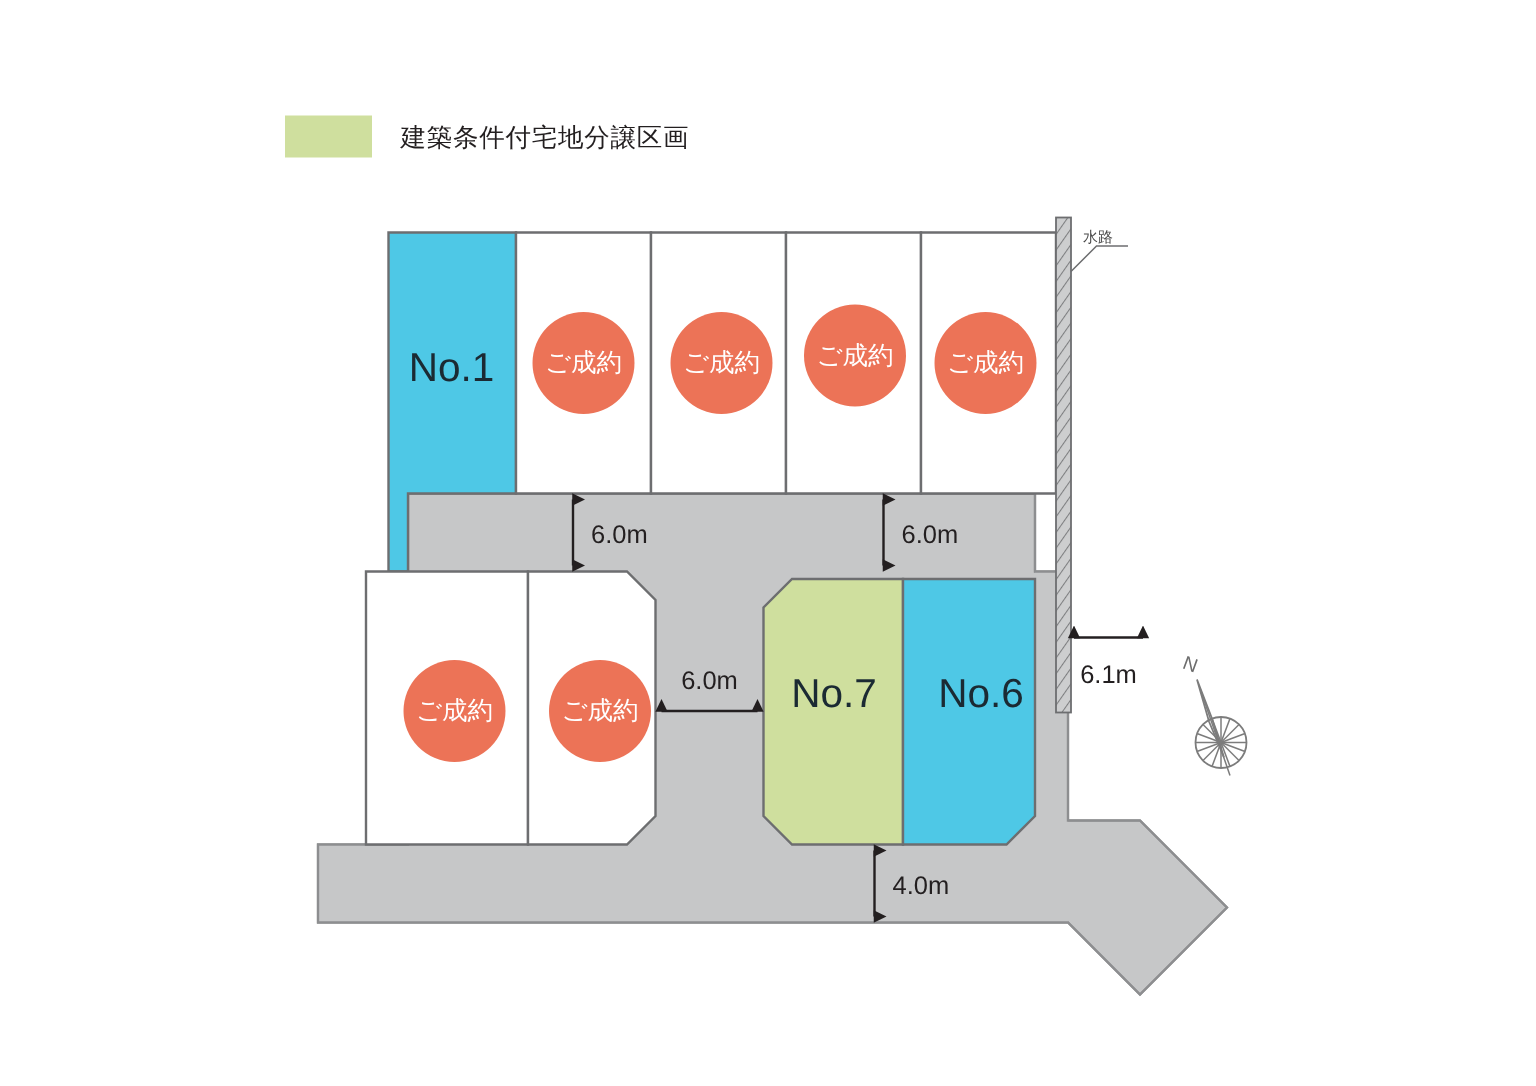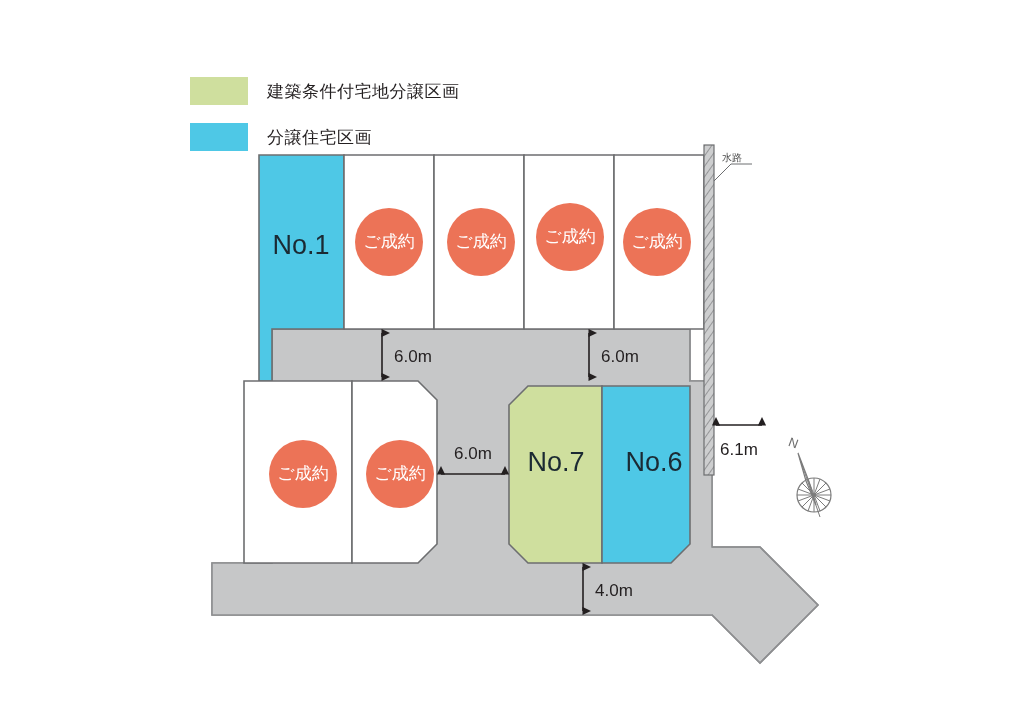--- a/index.html
+++ b/index.html
@@ -81,24 +81,20 @@
 </style>
 </head>
 <body>
 
 <div id="root">
 
   <div class="legend">
     <div class="legend-row">
       <div class="legend-swatch" style="background:#cfdf9e;"></div>
       <div class="legend-label">建築条件付宅地分譲区画</div>
-    </div>
-    <div class="legend-row">
-      <div class="legend-swatch" style="background:#4ec8e6;"></div>
-      <div class="legend-label">分譲住宅区画</div>
     </div>
   </div>
 
   <svg class="map" width="1024" height="724" viewBox="0 0 1024 724">
 
     <defs>
       <pattern id="hatch" width="6" height="6" patternUnits="userSpaceOnUse" patternTransform="rotate(35)">
         <rect width="6" height="6" fill="#cdcecf"></rect>
         <line x1="0" y1="0" x2="0" y2="6" stroke="#7d7e80" stroke-width="1.4"></line>
       </pattern>

